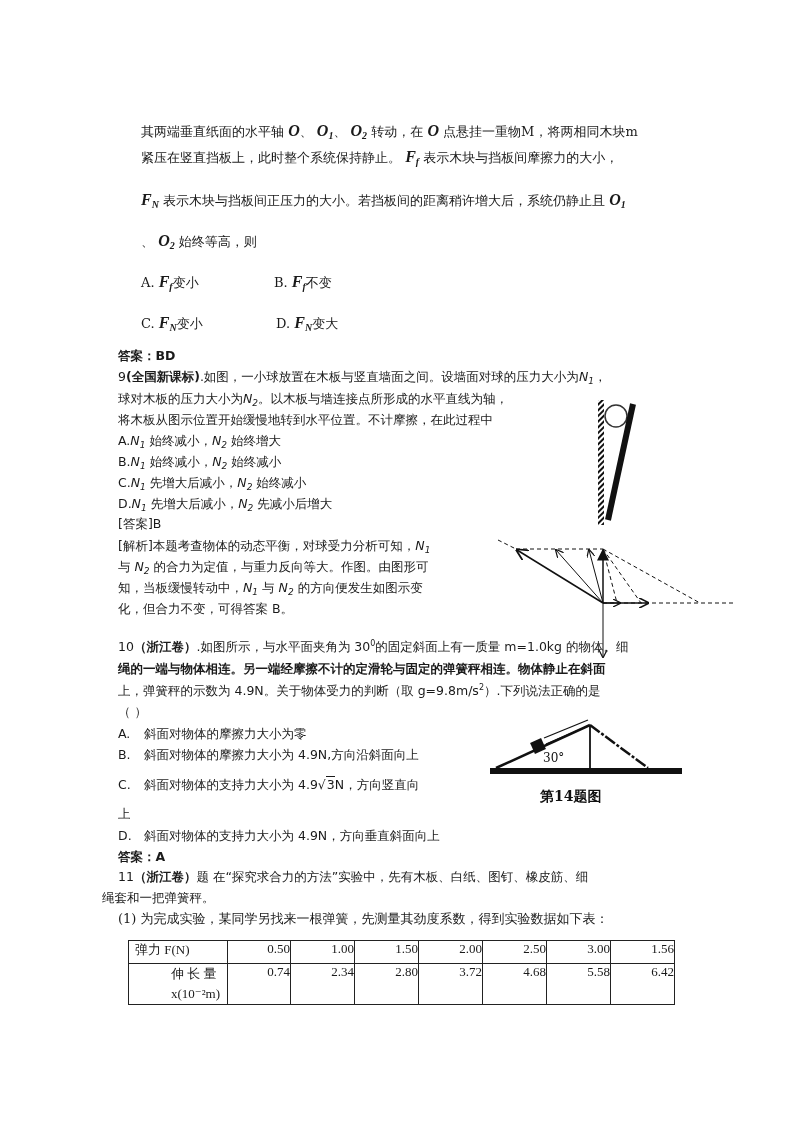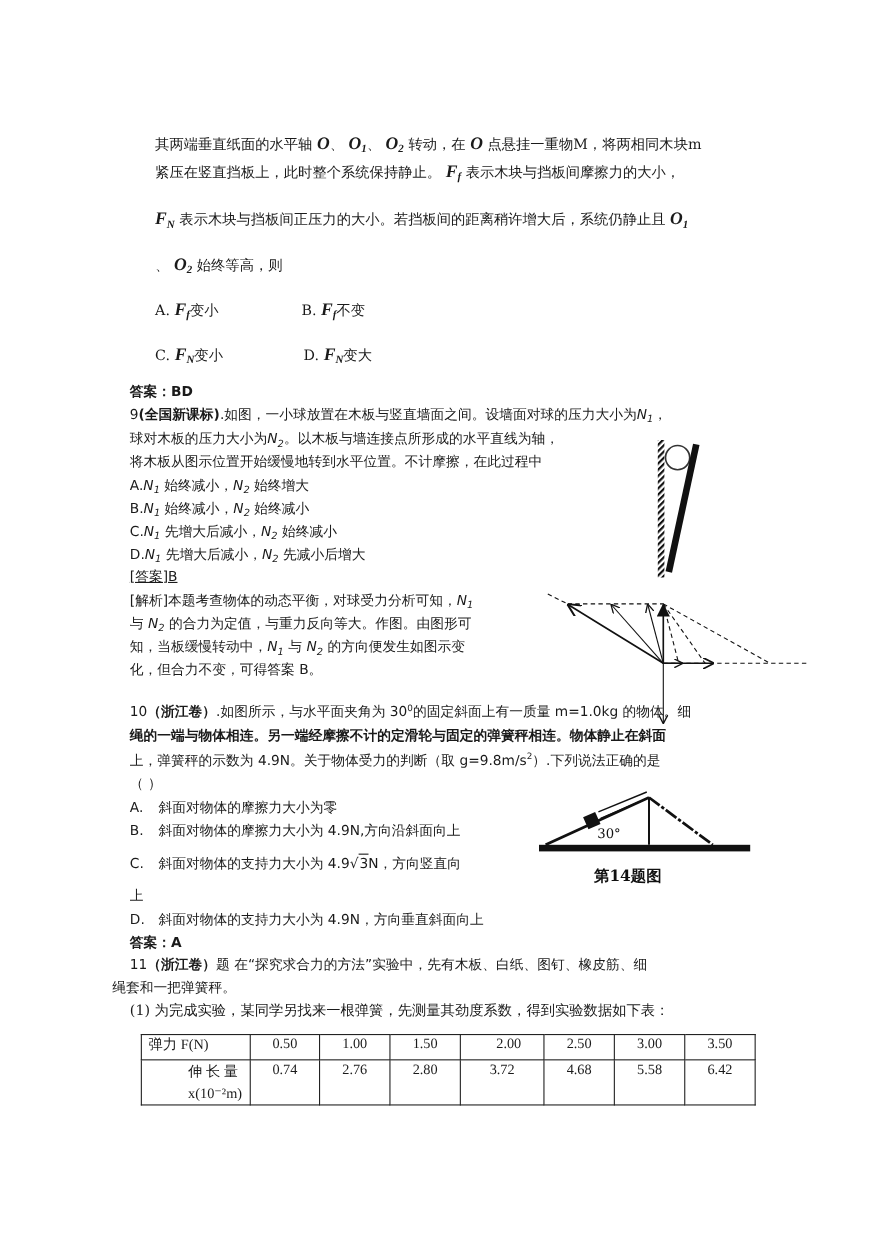--- a/index.html
+++ b/index.html
@@ -9,21 +9,21 @@
   .serif { font-family: "DejaVu Serif", "Liberation Serif", serif; font-size: 13px; }
   .sans  { font-family: "DejaVu Sans", "Liberation Sans", sans-serif; font-size: 12.5px; }
   .bold { font-weight: bold; }
   .mathv { font-family: "Liberation Serif", "DejaVu Serif", serif; font-weight: bold; font-style: italic; font-size: 16px; }
   .mathv sub { font-size: 10px; }
   .it { font-style: italic; }
   sub { font-size: 9px; vertical-align: -3px; }
   sup { font-size: 8px; vertical-align: 5px; }
   table.data { position: absolute; left: 128px; top: 928px; border-collapse: collapse;
                font-family: "Liberation Serif", "DejaVu Serif", serif; font-size: 13px; margin-top: 12px; }
-  table.data td { border: 1.5px solid #222; text-align: center; padding: 0; vertical-align: top; }
+  table.data td { border: 1.5px solid #222; text-align: right; padding: 0; vertical-align: top; }
   table.data td.hdr { text-align: left; padding-left: 6px; }
   svg { position: absolute; overflow: visible; }
   .sqrt { border-top: 1px solid #1a1a1a; padding-left: 1px; }
 </style>
 </head>
 <body>
 
 <div class="abs serif" style="left:141px; top:107px;margin-top:15px;">
   <span>其两端垂直纸面的水平轴</span>
   <span class="mathv">O</span><span>、</span>
@@ -88,21 +88,21 @@
 </div>
 <div class="abs sans" style="left:118px; top:454px;">
   <span>B.</span><span class="it">N<sub>1</sub></span> <span>始终减小，</span><span class="it">N<sub>2</sub></span> <span>始终减小</span>
 </div>
 <div class="abs sans" style="left:118px; top:475px;">
   <span>C.</span><span class="it">N<sub>1</sub></span> <span>先增大后减小，</span><span class="it">N<sub>2</sub></span> <span>始终减小</span>
 </div>
 <div class="abs sans" style="left:118px; top:496px;">
   <span>D.</span><span class="it">N<sub>1</sub></span> <span>先增大后减小，</span><span class="it">N<sub>2</sub></span> <span>先减小后增大</span>
 </div>
-<div class="abs sans" style="left:118px; top:516px;text-decoration:underline;">
+<div class="abs sans" style="left:118px; top:516px;">
   <span>[答案]B</span>
 </div>
 
 <div class="abs sans" style="left:118px; top:538px;">
   <span>[解析]本题考查物体的动态平衡，对球受力分析可知，</span><span class="it">N<sub>1</sub></span>
 </div>
 <div class="abs sans" style="left:118px; top:559px;">
   <span>与</span> <span class="it">N<sub>2</sub></span> <span>的合力为定值，与重力反向等大。作图。由图形可</span>
 </div>
 <div class="abs sans" style="left:118px; top:580px;">
@@ -202,29 +202,29 @@
   <span>(1)  为完成实验，某同学另找来一根弹簧，先测量其劲度系数，得到实验数据如下表：</span>
 </div>
 
 <table class="data">
   <tbody>
       <tr style="height:23px;">
     <td class="hdr" style="width:92px;">弹力 F(N)</td>
     <td style="width:62px;">0.50</td>
     <td style="width:63px;">1.00</td>
     <td style="width:63px;">1.50</td>
-    <td style="width:63px;padding-left:12px;">2.00</td>
+    <td style="width:63px;">2.00</td>
     <td style="width:63px;">2.50</td>
     <td style="width:63px;">3.00</td>
-    <td style="width:63px;">3.50</td>
+    <td style="width:63px;">1.56</td>
   </tr>
   <tr style="height:40px;">
     <td class="hdr" style="white-space:normal; line-height:20px;padding-left:42px;">伸 长 量 x(10⁻²m)</td>
     <td>0.74</td>
-    <td>2.76</td>
+    <td>2.34</td>
     <td>2.80</td>
     <td>3.72</td>
     <td>4.68</td>
     <td>5.58</td>
     <td>6.42</td>
   </tr>
 </tbody>
   </table>
 
 </body></html>

